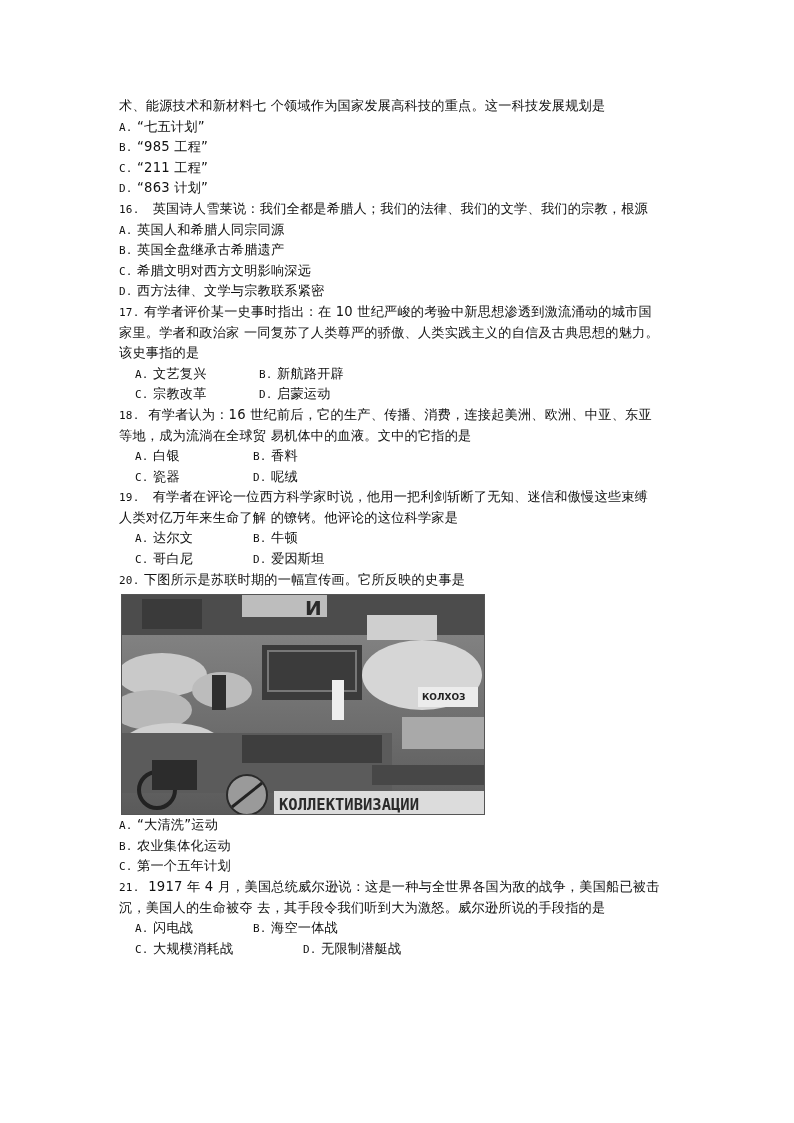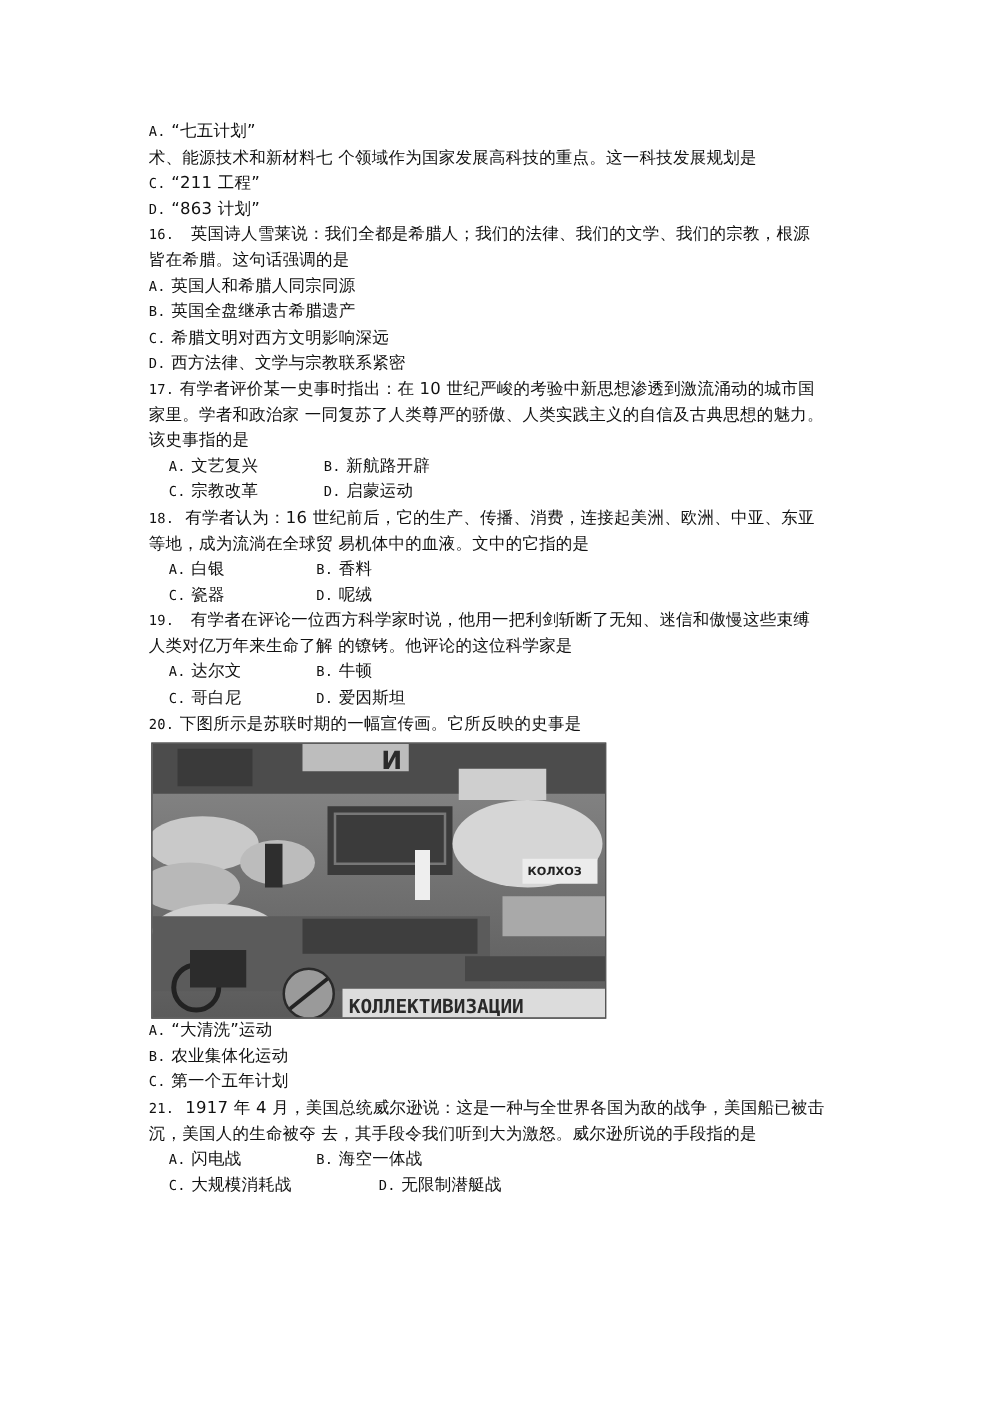--- a/index.html
+++ b/index.html
@@ -11,27 +11,27 @@
   .row2 .col { display:inline-block;margin-left:16px; }
   .figure { width:362px; height:219px; margin:4px 0 0 2px; position:relative; overflow:hidden;
             background:#6e6e6e; border:1px solid #555; }
   .figure svg { display:block; }
 </style>
 </head>
 <body>
 
 <div class="page">
 
+  <div class="line">术、能源技术和新材料七 个领域作为国家发展高科技的重点。这一科技发展规划是</div>
   <div class="line"><span class="opt-label">A.</span>&nbsp;<span>“七五计划”</span></div>
-  <div class="line">术、能源技术和新材料七 个领域作为国家发展高科技的重点。这一科技发展规划是</div>
+  <div class="line"><span class="opt-label">B.</span>&nbsp;<span>“985 工程”</span></div>
   <div class="line"><span class="opt-label">C.</span>&nbsp;<span>“211 工程”</span></div>
   <div class="line"><span class="opt-label">D.</span>&nbsp;<span>“863 计划”</span></div>
 
   <div class="line"><span class="opt-label">16.</span>&nbsp;&nbsp;&nbsp;<span>英国诗人雪莱说：我们全都是希腊人；我们的法律、我们的文学、我们的宗教，根源</span></div>
-  <div class="line">皆在希腊。这句话强调的是</div>
   <div class="line"><span class="opt-label">A.</span>&nbsp;<span>英国人和希腊人同宗同源</span></div>
   <div class="line"><span class="opt-label">B.</span>&nbsp;<span>英国全盘继承古希腊遗产</span></div>
   <div class="line"><span class="opt-label">C.</span>&nbsp;<span>希腊文明对西方文明影响深远</span></div>
   <div class="line"><span class="opt-label">D.</span>&nbsp;<span>西方法律、文学与宗教联系紧密</span></div>
 
   <div class="line"><span class="opt-label">17.</span>&nbsp;<span>有学者评价某一史事时指出：在 10 世纪严峻的考验中新思想渗透到激流涌动的城市国</span></div>
   <div class="line">家里。学者和政治家 一同复苏了人类尊严的骄傲、人类实践主义的自信及古典思想的魅力。</div>
   <div class="line">该史事指的是</div>
   <div class="line row2">
     <span class="col" style="width:108px"><span class="opt-label">A.</span>&nbsp;<span>文艺复兴</span></span><span class="col"><span class="opt-label">B.</span>&nbsp;<span>新航路开辟</span></span>

